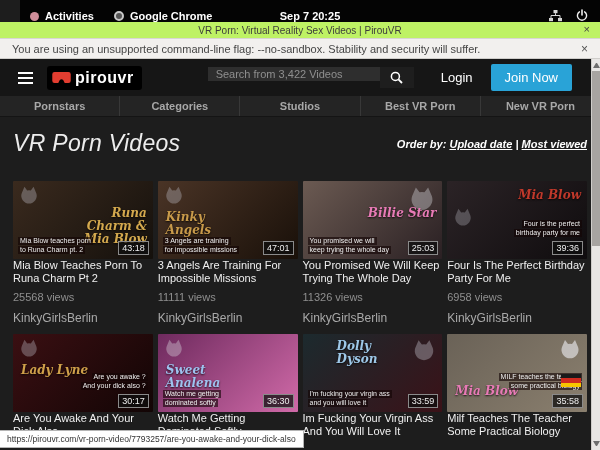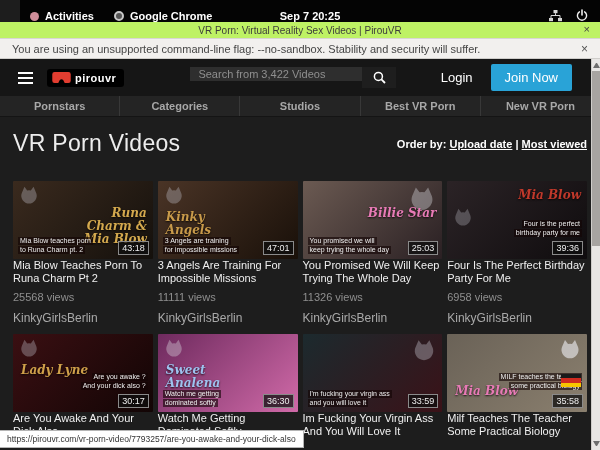--- a/index.html
+++ b/index.html
@@ -23,37 +23,37 @@
   .tabbar .close { position:absolute; right:10px; top:1px; color:#444; font-size:11px; cursor:default; }
   
   .warnbar { height:20px; background:#f2f0ee; color:#454545; font-size:11px; display:flex;
              align-items:center; padding:0 12px; border-bottom:1px solid #cfcdca; }
   .warnbar .close { margin-left:auto; color:#555; font-size:12px; }
   
   .sitehead { height:37px; background:#161616; display:flex; align-items:center; padding:0 14px; gap:10px; }
   .burger { width:15px; height:12px; display:flex; flex-direction:column; justify-content:space-between; margin:0 4px; cursor:pointer; }
   .burger i { display:block; height:2px; background:#fff; }
   .logo { display:flex; align-items:center; gap:4px; background:#000; padding:3px 8px 3px 5px; border-radius:3px; }
-  .logo .word { color:#fff; font-weight:bold; font-size:11px; letter-spacing:.5px; }
+  .logo .word { color:#fff; font-weight:bold; font-size:16px; letter-spacing:.5px; }
   .search-wrap { display:flex; margin-left:56px; }
   .search-input { width:172px; height:14px; background:#2e2e2e; border:none; color:#c5c5c5;
                   font-size:11px; padding:0 8px; outline:none; font-family:"Liberation Sans",sans-serif; }
   .search-input::placeholder { color:#8f8f8f; }
   .search-btn { width:34px; height:21px; background:#1e1e1e; border:none; display:flex;
                 align-items:center; justify-content:center; cursor:pointer; }
   .login { margin-left:auto; color:#fff; font-size:13px; cursor:pointer; }
   .join-btn { border:none; color:#fff; font-size:13px; padding:6px 14px; border-radius:2px;
               margin-right:14px; margin-left:8px; cursor:pointer; }
   
   .mainnav { height:21px; background:#242424; display:flex; border-bottom:1px solid #141414; }
   .mainnav .nav-item { flex:1; text-align:center; line-height:21px; font-size:11px; font-weight:bold;
                        color:#a8a8a8; border-left:1px solid #383838; cursor:pointer; }
   .mainnav .nav-item:first-child { border-left:none; }
   
-  .pagehead { display:flex; align-items:center; padding:13px 13px 0 13px; margin-bottom:24px; }
+  .pagehead { display:flex; align-items:center; padding:13px 13px 0 13px; margin-bottom:24px;font-style:italic; }
   .pagehead h1 { font-size:23px; font-weight:400; color:#ededed; letter-spacing:.3px; }
   .orderby { margin-left:auto; font-size:11px; font-weight:bold; color:#fff; }
   .orderby a { color:#fff; text-decoration:underline; cursor:pointer; }
   
   .grid { display:grid; grid-template-columns:repeat(4,1fr); column-gap:5px; row-gap:9px; padding:0 13px; }
   .card { width:100%; }
   .thumb { height:78px; position:relative; overflow:hidden; border-radius:1px; background:#333; cursor:pointer; }
   .klogo { position:absolute; opacity:.75; }
   .klogo.tl { left:5px; top:4px; } .klogo.tr { right:5px; top:4px; } .klogo.ml { left:5px; top:26px; }
   .oname { position:absolute; font-family:"DejaVu Serif", serif; font-style:italic; font-weight:bold;
@@ -267,20 +267,21 @@
     </div>
     <h3 class="vtitle">Watch Me Getting Dominated Softly</h3>
 
   </article>
 
   <article class="card">
     <div class="thumb" style="background: linear-gradient(135deg, rgb(28, 42, 46), rgb(58, 18, 24));">
       <svg class="klogo tr" width="26" height="24" viewBox="0 0 24 22">
           <path d="M4 9 L7 2 L10 6 A8 8 0 0 1 14 6 L17 2 L20 9 A8.5 8.5 0 1 1 4 9 Z" fill="rgba(200,200,210,0.5)"></path>
         </svg>
+      <span class="oname tl" style="color: rgb(158, 200, 232);">Dolly Dyson</span>
       <span class="caps bl">
         <span>I'm fucking your virgin ass</span>
           <span>and you will love it</span>
       </span>
 
       <span class="dur">33:59</span>
     </div>
     <h3 class="vtitle">Im Fucking Your Virgin Ass And You Will Love It</h3>
 
   </article>

